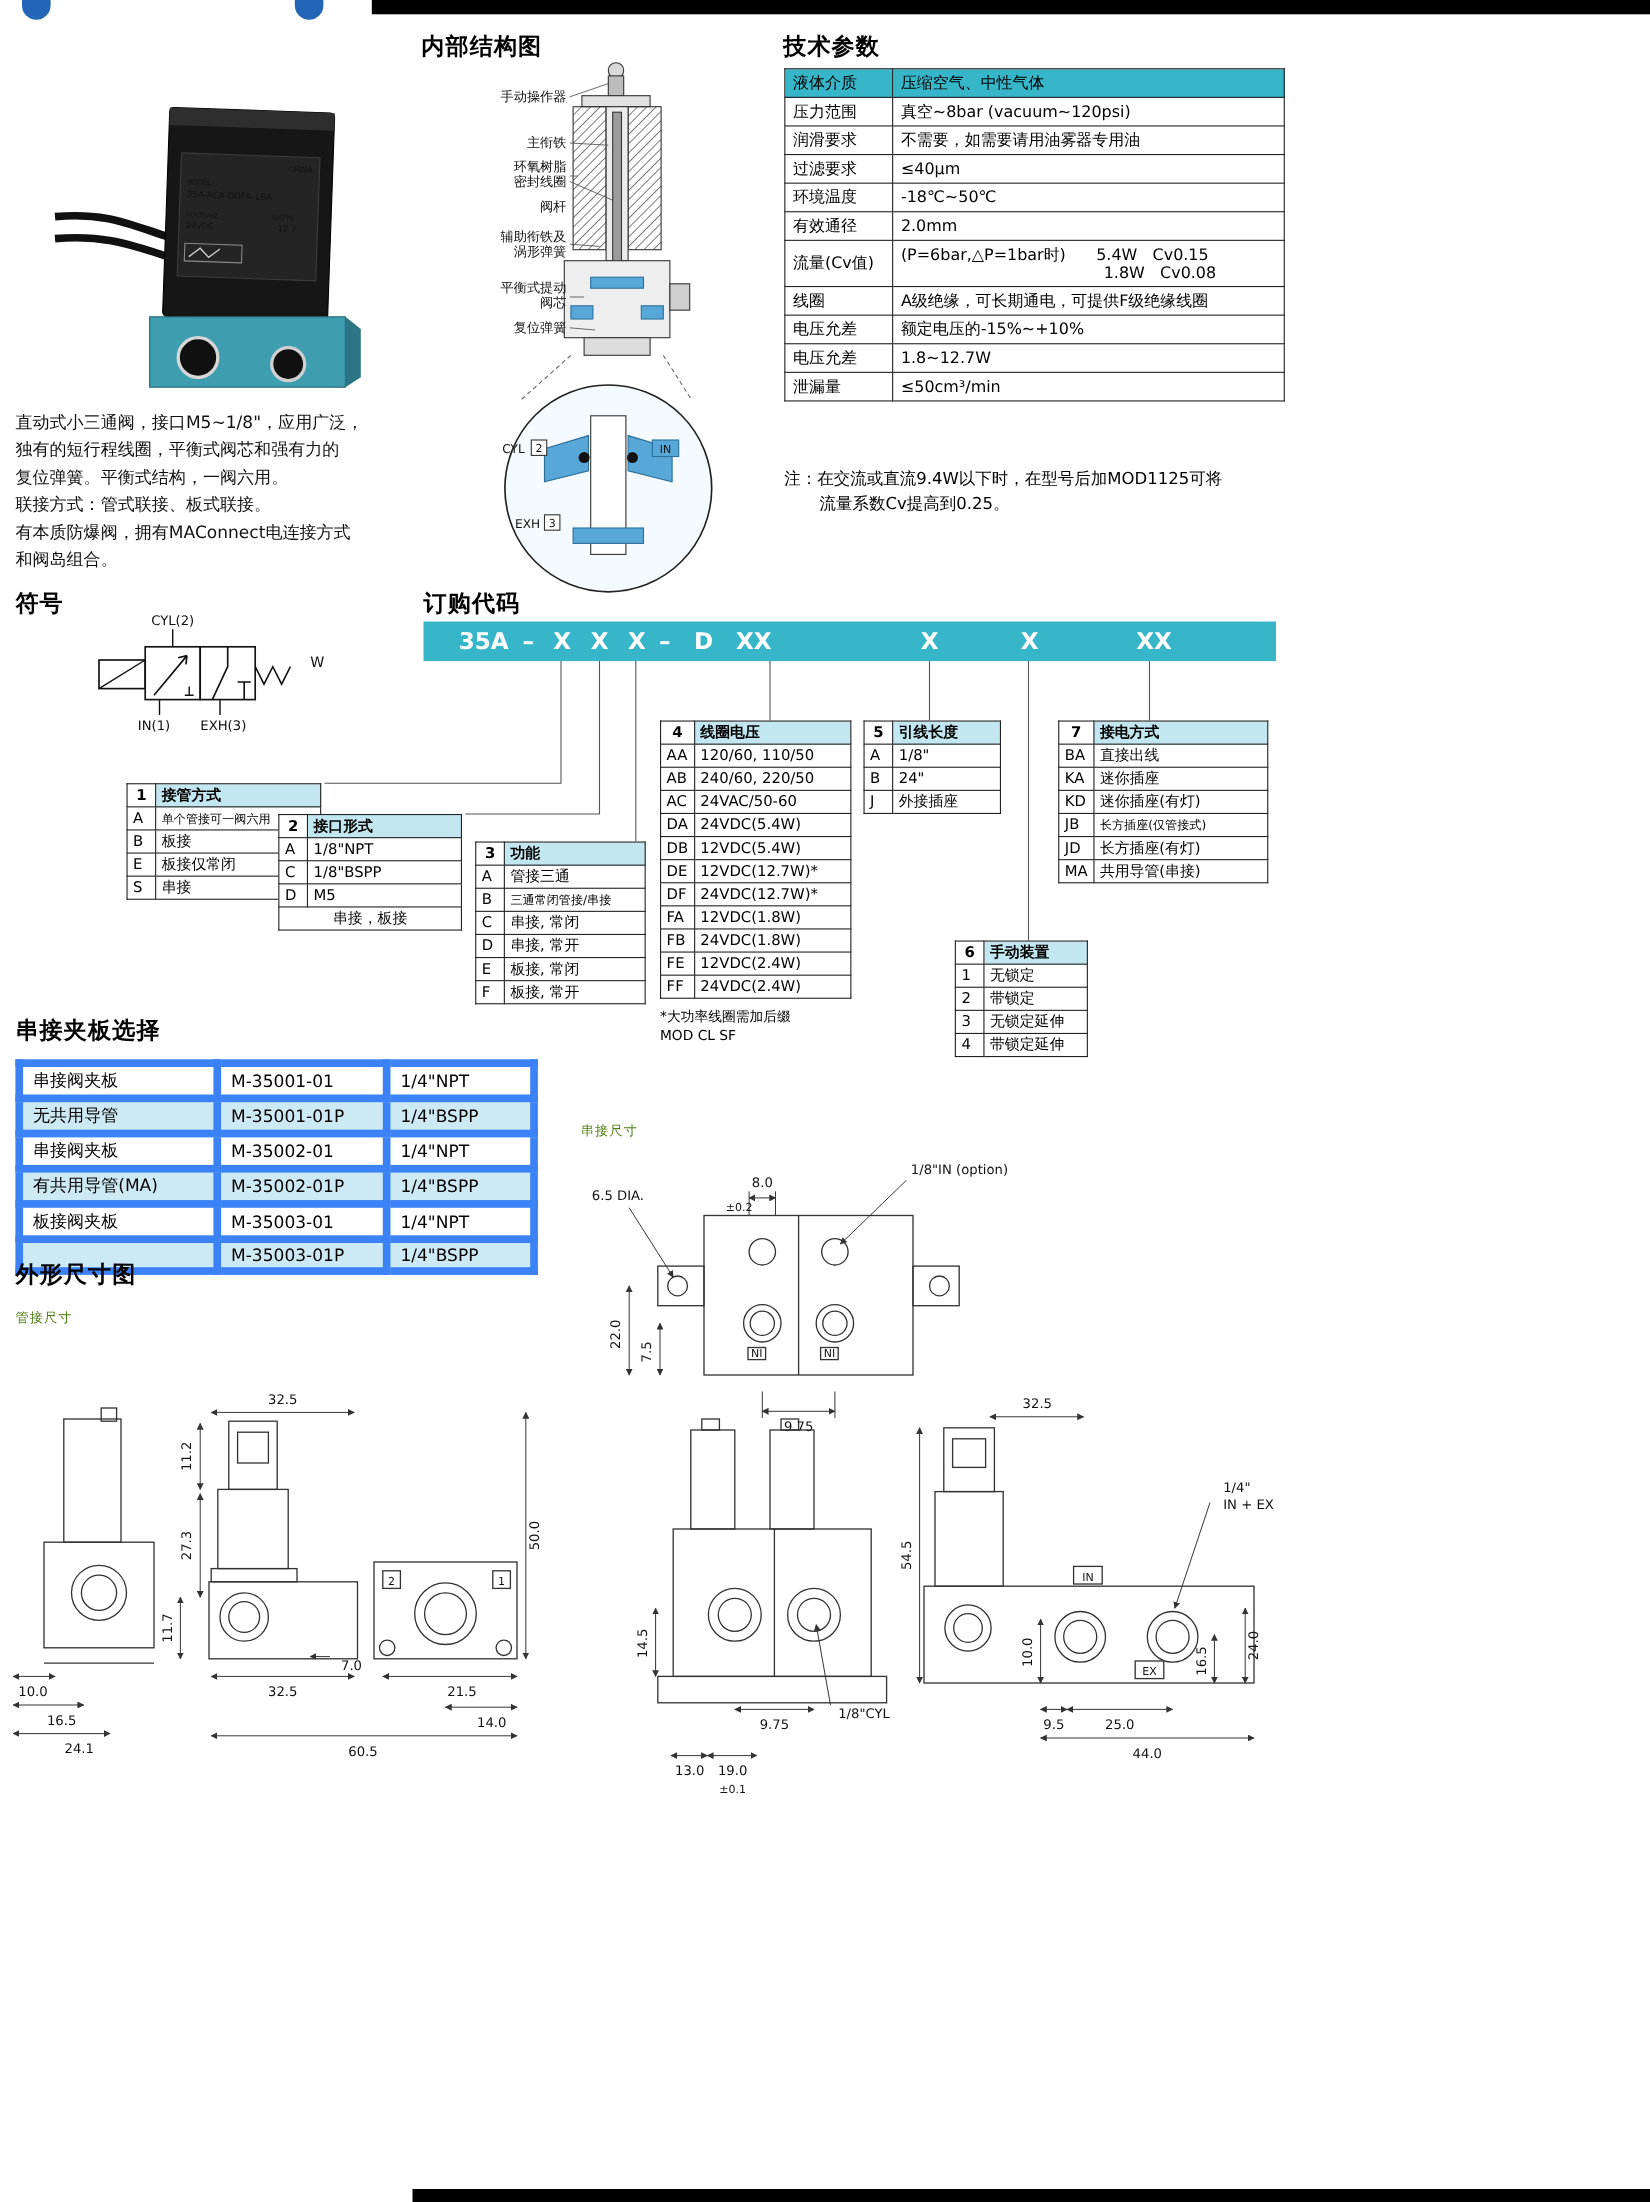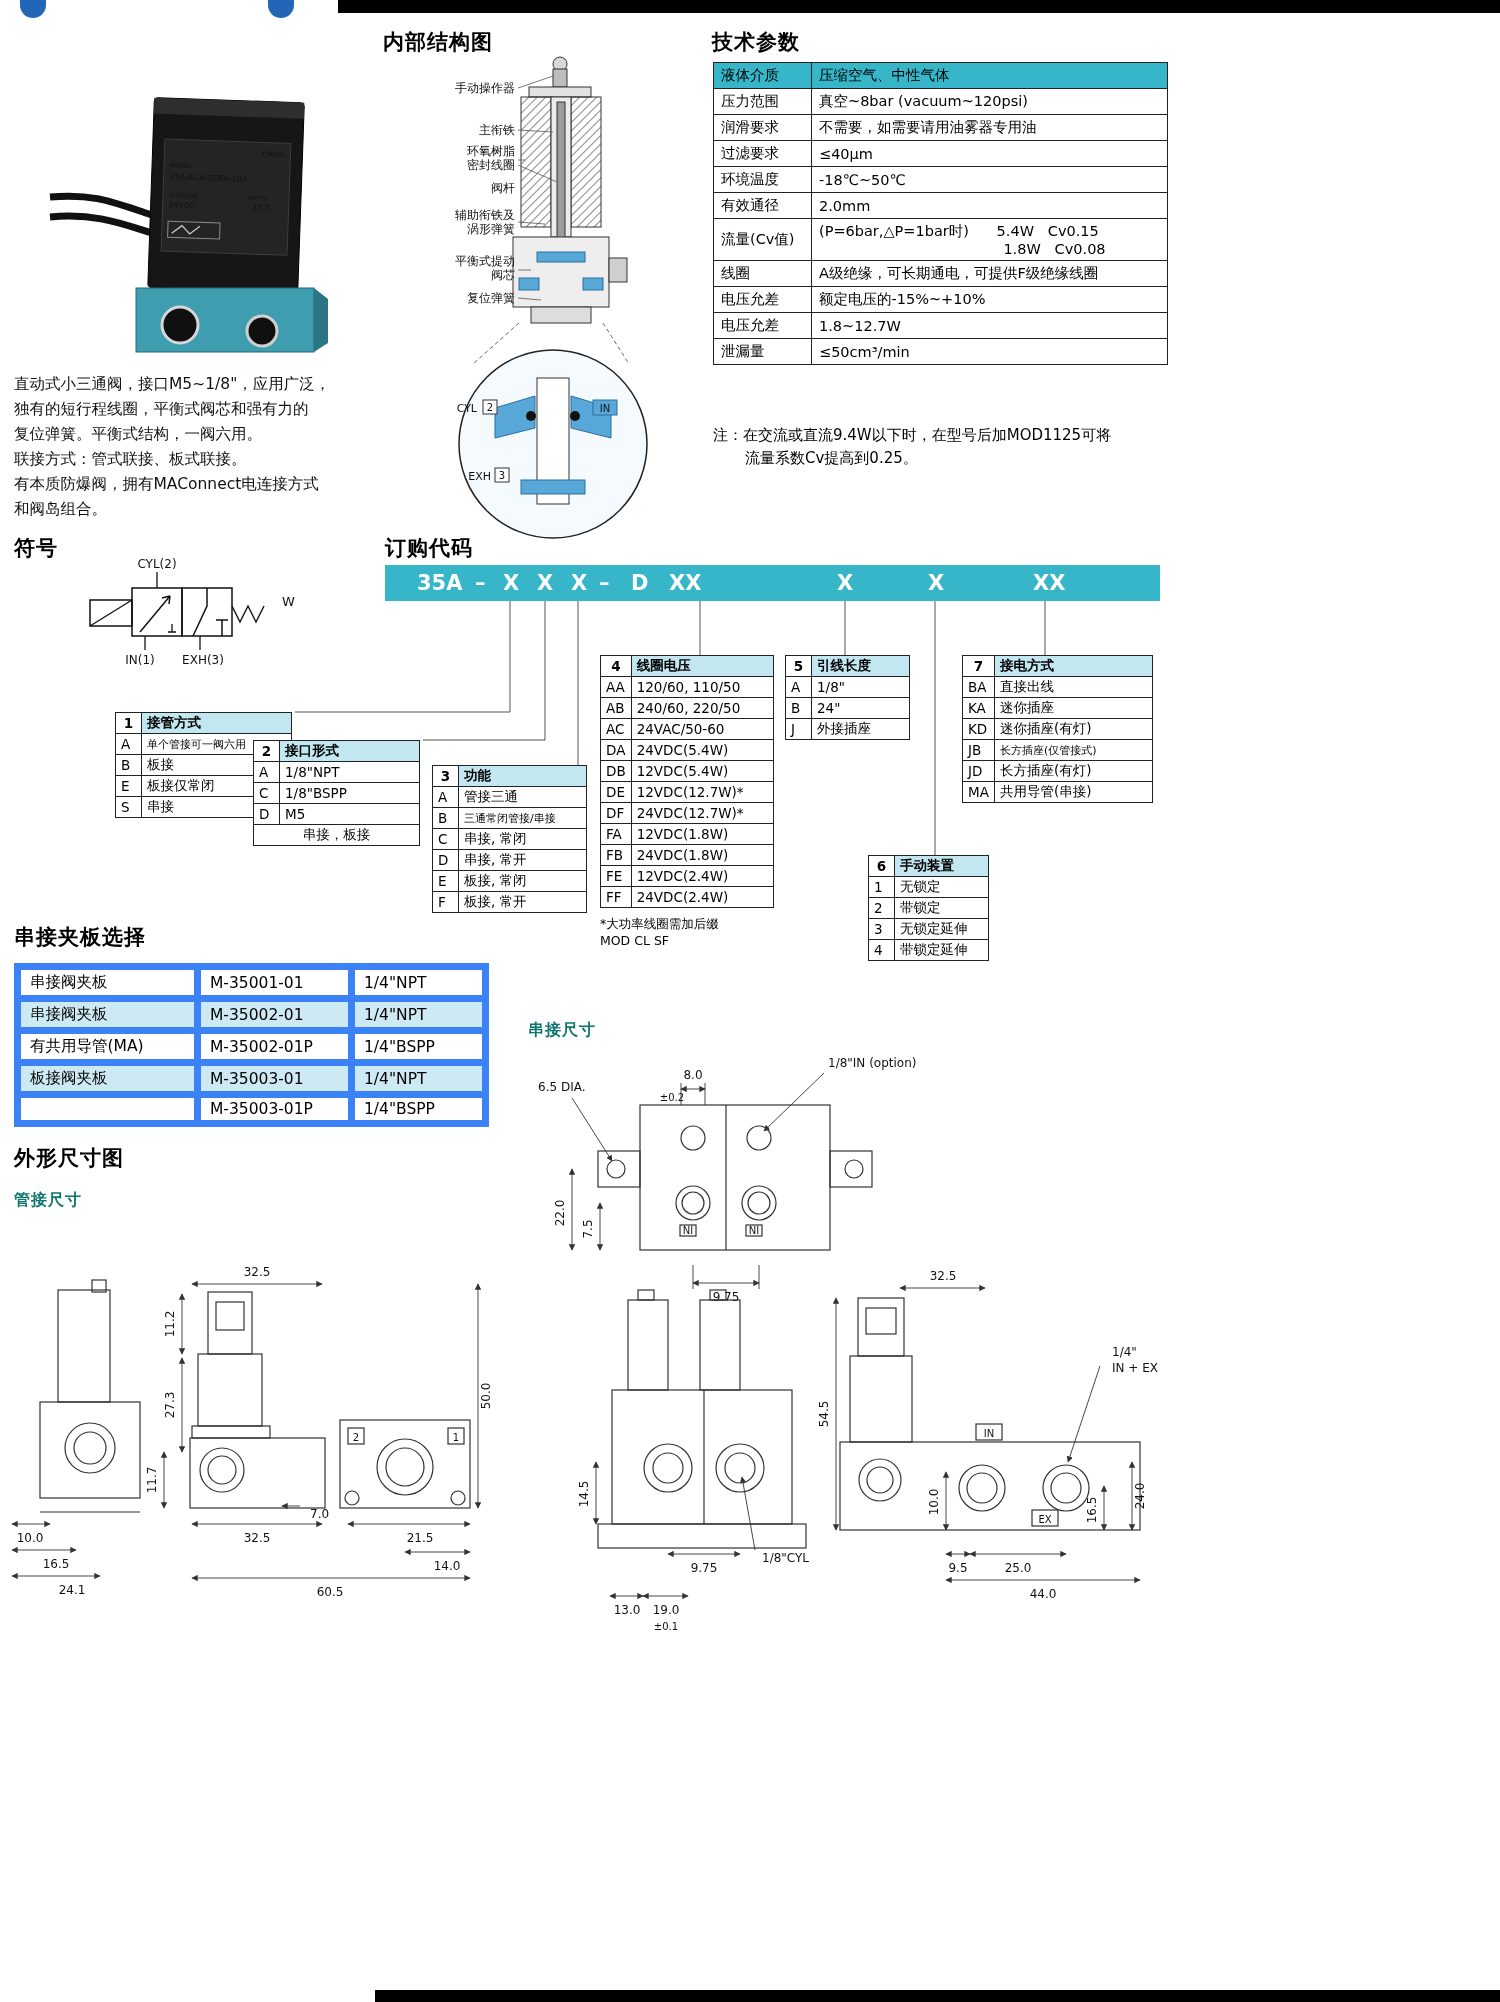--- a/index.html
+++ b/index.html
@@ -1,20 +1,20 @@
 <!DOCTYPE html>
 <html><head>
 <meta charset="utf-8">
 <style>
 *{margin:0;padding:0;box-sizing:border-box}
 html,body{background:#fff}
 body{font-family:"DejaVu Sans","Liberation Sans",sans-serif;color:#000}
 .page{position:relative;width:1500px;height:2002px;background:#fff;overflow:hidden}
 .sec{position:absolute;font-size:21px;font-weight:bold;color:#000;letter-spacing:1px}
-.blue-sub{position:absolute;font-size:16px;font-weight:bold;color:#0f766e;letter-spacing:1px}
+.blue-sub{position:absolute;font-size:12px;font-weight:normal;color:#4d7c0f;letter-spacing:1px}
 .desc{position:absolute;font-size:15.5px;line-height:25px;color:#111;width:345px}
 .top-bar,.bottom-bar{position:absolute;background:#000}
 .logo-dot{position:absolute;width:26px;height:18px;border-radius:0 0 13px 13px;background:#2366b8}
 table{border-collapse:collapse;background:#fff}
 .tech-table{position:absolute;font-size:14.5px}
 .tech-table td{border:1px solid #222;padding:3px 7px;vertical-align:middle}
 .tech-table td:first-child{width:98px}
 .tech-table td:last-child{white-space:pre-wrap;width:356px}
 .tech-table tr:first-child td{background:#36b6c8}
 .note{position:absolute;font-size:15px;line-height:23px}
@@ -482,20 +482,25 @@
 
   <div class="sec" style="left:14px;top:923px">串接夹板选择</div>
   <table class="clamp-table" style="left:14px;top:963px">
     <tbody>
         <tr>
           <td>串接阀夹板</td>
           <td>M-35001-01</td>
           <td>1/4"NPT</td>
         </tr>
         <tr>
+          <td>无共用导管</td>
+          <td>M-35001-01P</td>
+          <td>1/4"BSPP</td>
+        </tr>
+        <tr>
           <td>串接阀夹板</td>
           <td>M-35002-01</td>
           <td>1/4"NPT</td>
         </tr>
         <tr>
           <td>有共用导管(MA)</td>
           <td>M-35002-01P</td>
           <td>1/4"BSPP</td>
         </tr>
         <tr>

